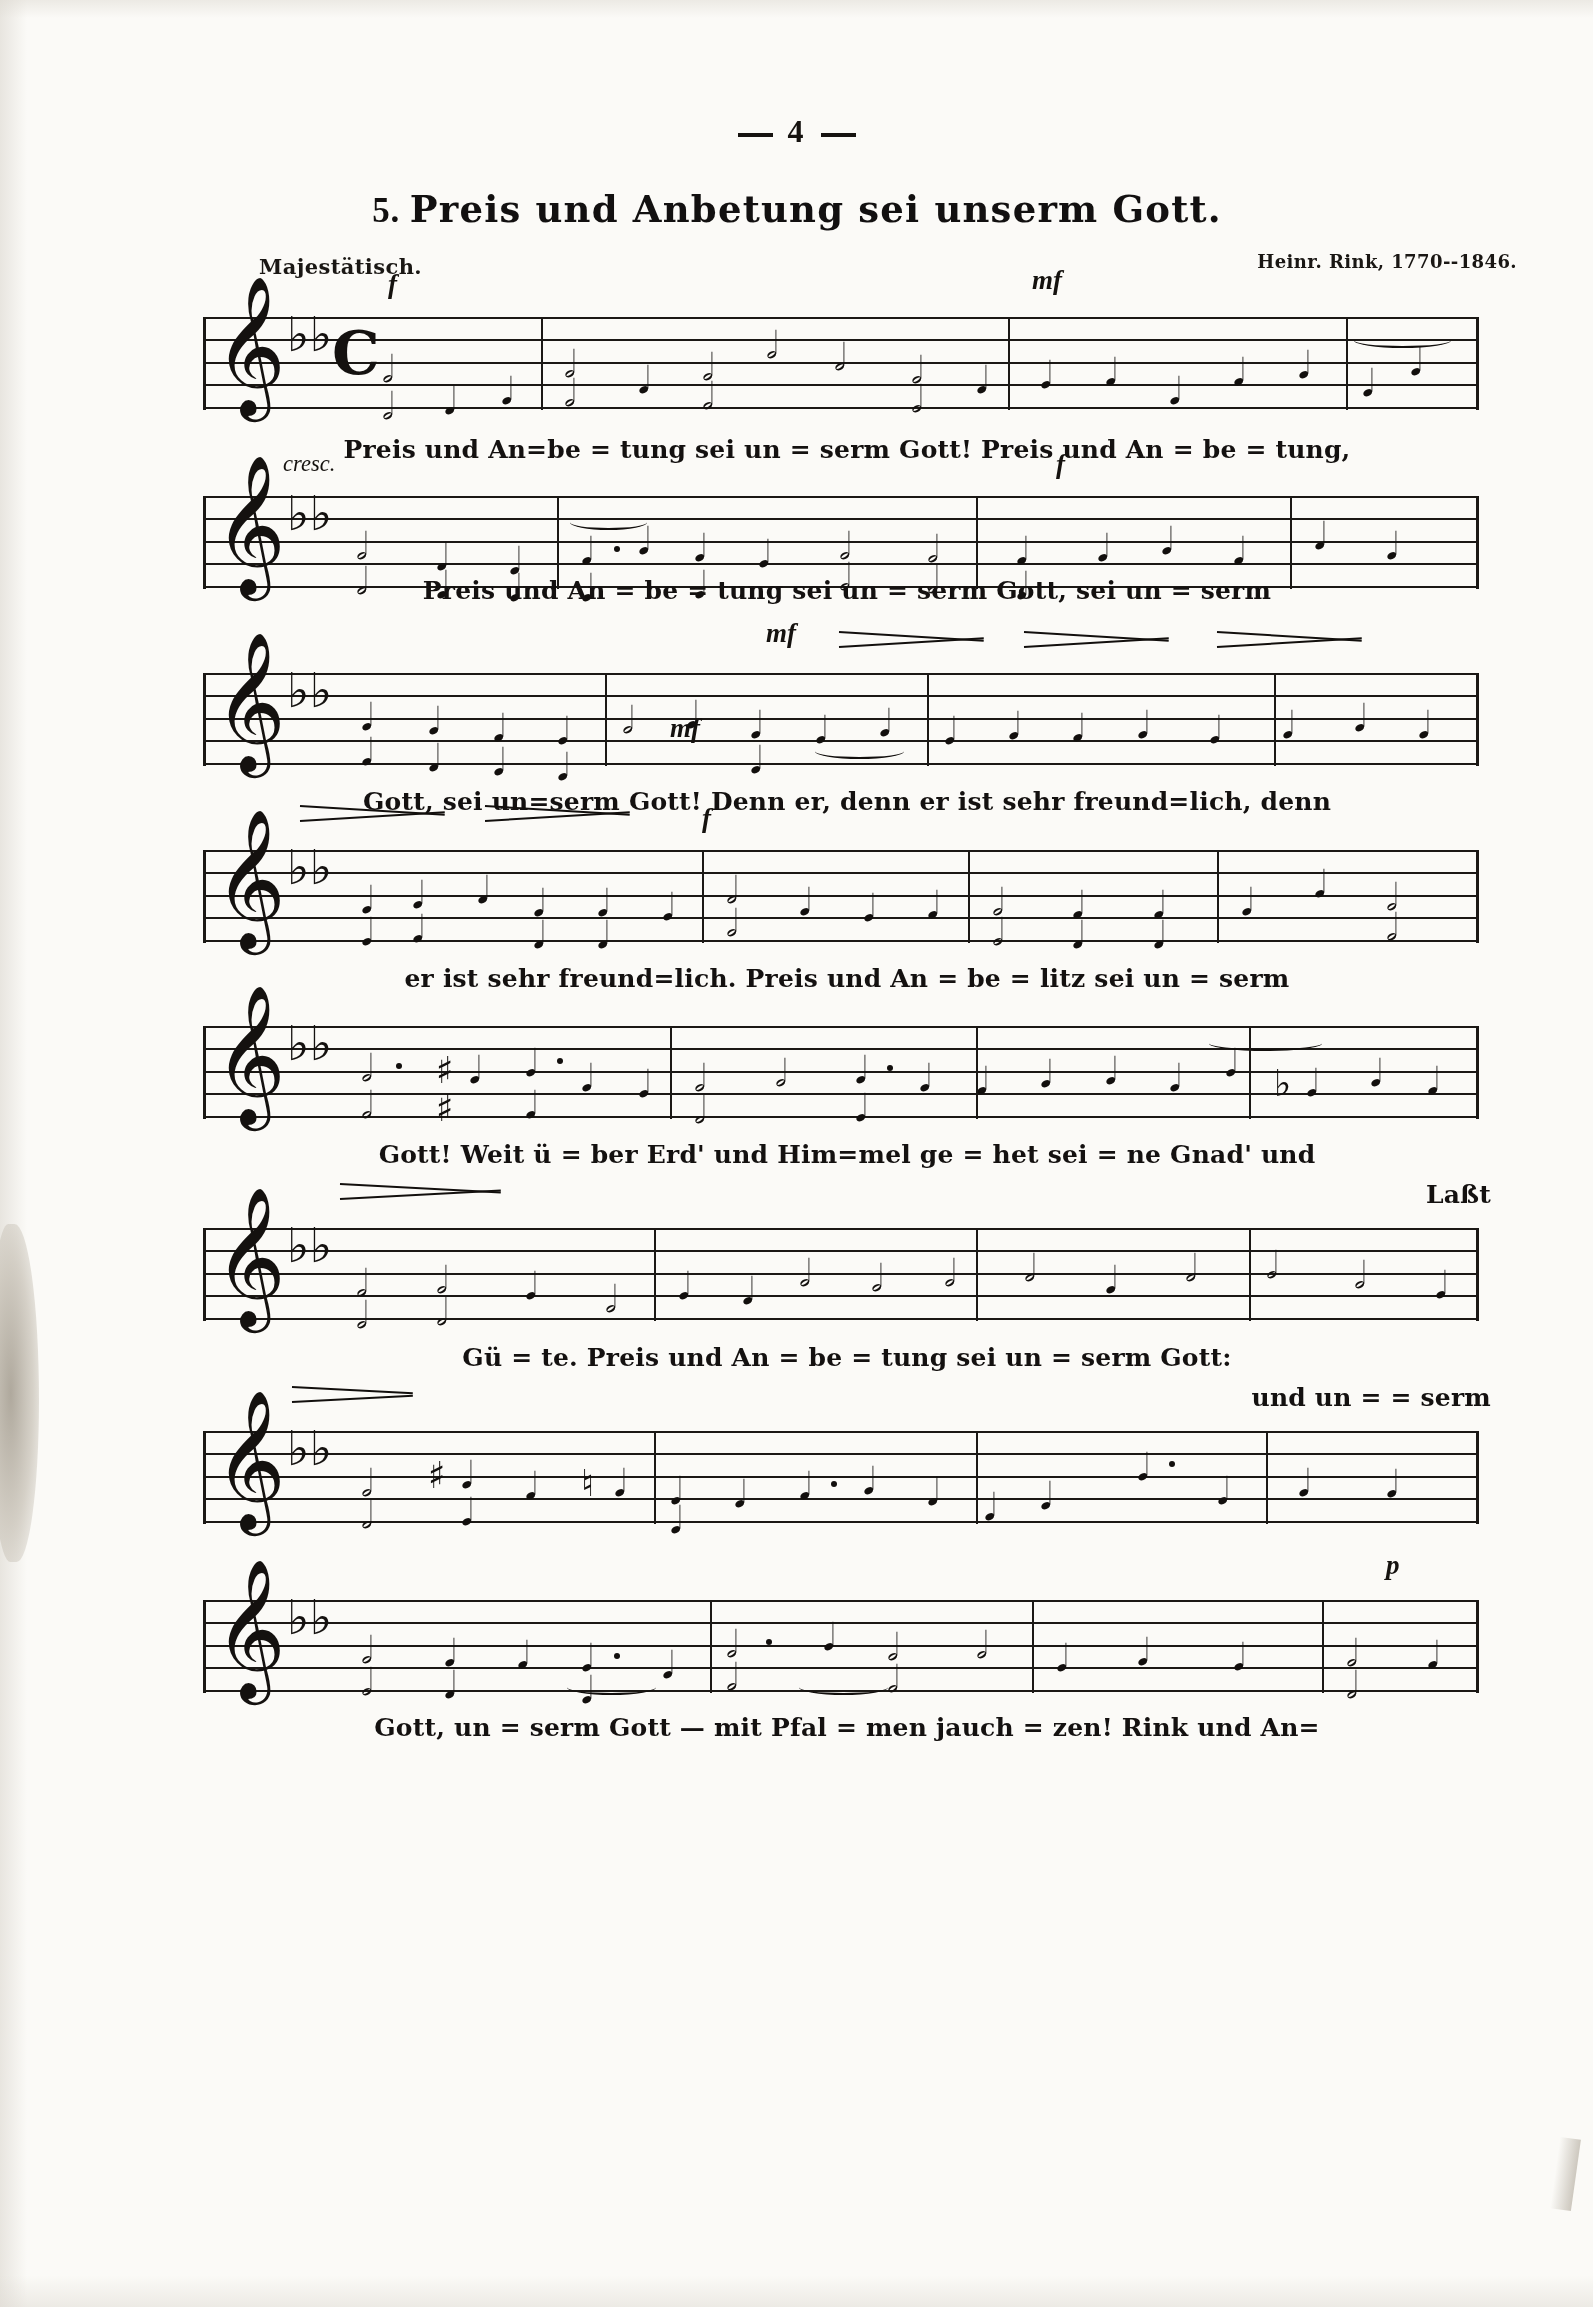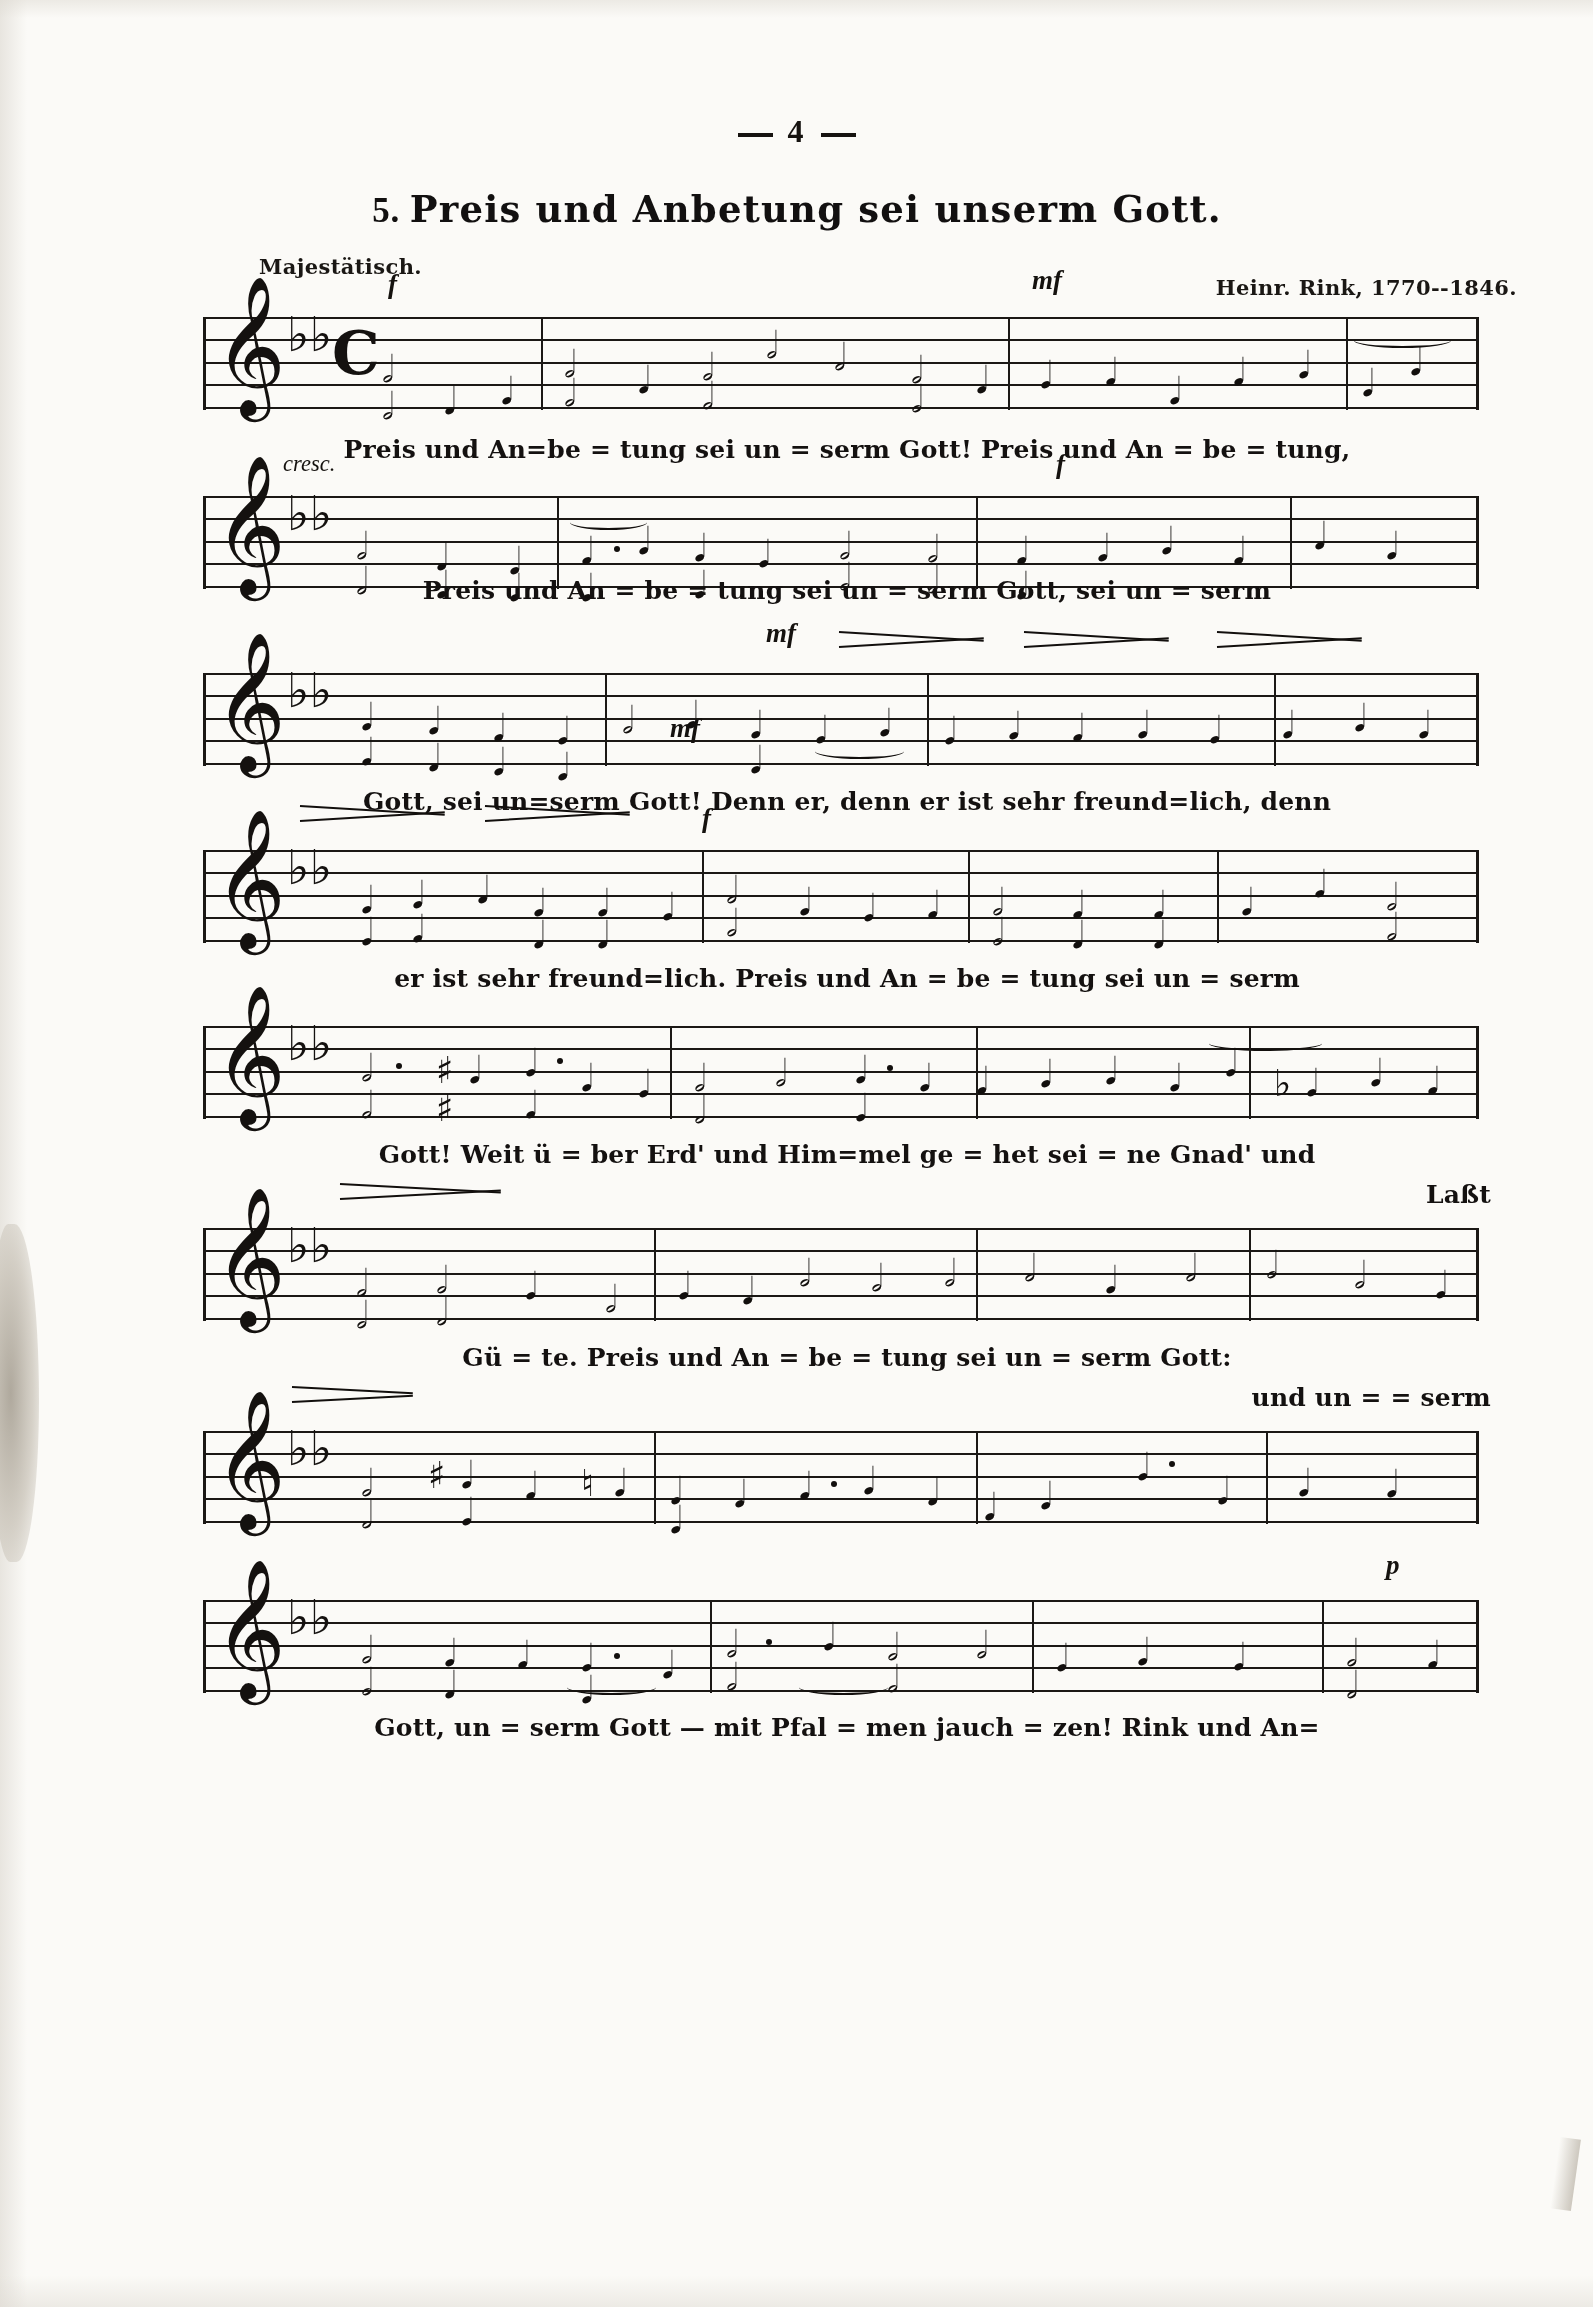--- a/index.html
+++ b/index.html
@@ -112,26 +112,25 @@
     font-size: 21px;
     font-family: "DejaVu Serif", serif;
     font-weight: 600;
     color: #1a1714;
     letter-spacing: 0.4px;
   }
   .composer-mark {
     position: absolute;
     top: 251px;
     right: 77px;
-    font-size: 21px;
+    font-size: 18px;
     font-family: "DejaVu Serif", serif;
     font-weight: 600;
     color: #1a1714;
     letter-spacing: 0.4px;
-    margin-top: 24px;
   }
 
   
   .system {
     position: absolute;
     left: 203px;
     width: 1276px;
   }
   .staff {
     position: relative;
@@ -469,21 +468,21 @@
       <div class="note" style="left:1111px; top:29px;">𝅘𝅥</div>
       <div class="note" style="left:1183px; top:42px;">𝅗𝅥</div>
       <div class="note" style="left:1183px; top:72px;">𝅗𝅥</div>
 
       <div class="barline" style="left:499px;"></div>
       <div class="barline" style="left:765px;"></div>
       <div class="barline" style="left:1014px;"></div>
       <div class="barline end"></div>
     </div>
   </div>
-  <div class="lyrics center" style="top:964px;">er    ist  sehr freund=lich. Preis und  An = be = tung  sei   un = serm</div>
+  <div class="lyrics center" style="top:964px;">er    ist  sehr freund=lich. Preis und  An = be = litz  sei   un = serm</div>
 
   <div class="system" style="top:1013px;">
     <div class="staff">
       <div class="line l1"></div>
         <div class="line l2"></div>
         <div class="line l3"></div>
         <div class="line l4"></div>
         <div class="line l5"></div>
       <div class="barline start"></div>
       <div class="clef">𝄞</div>

